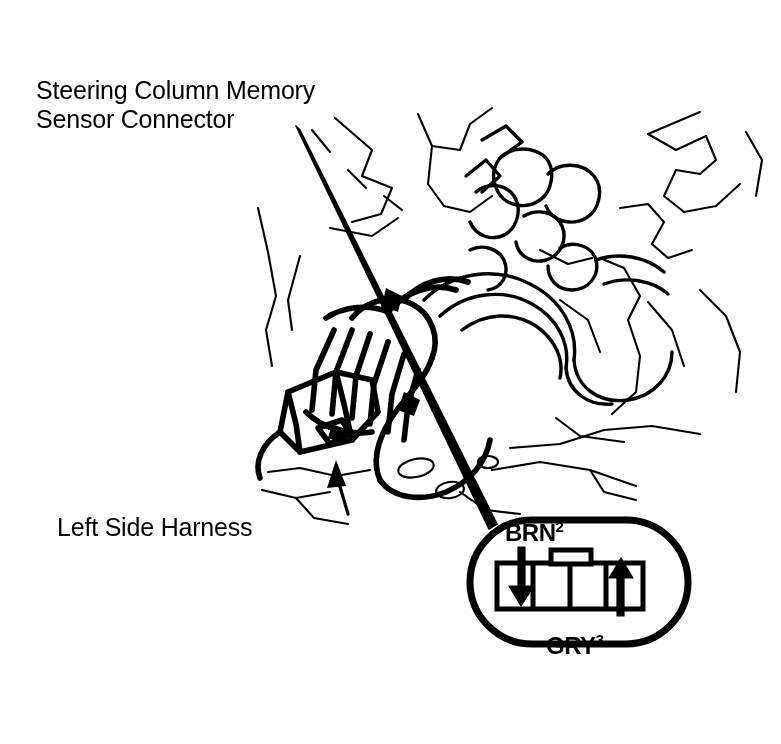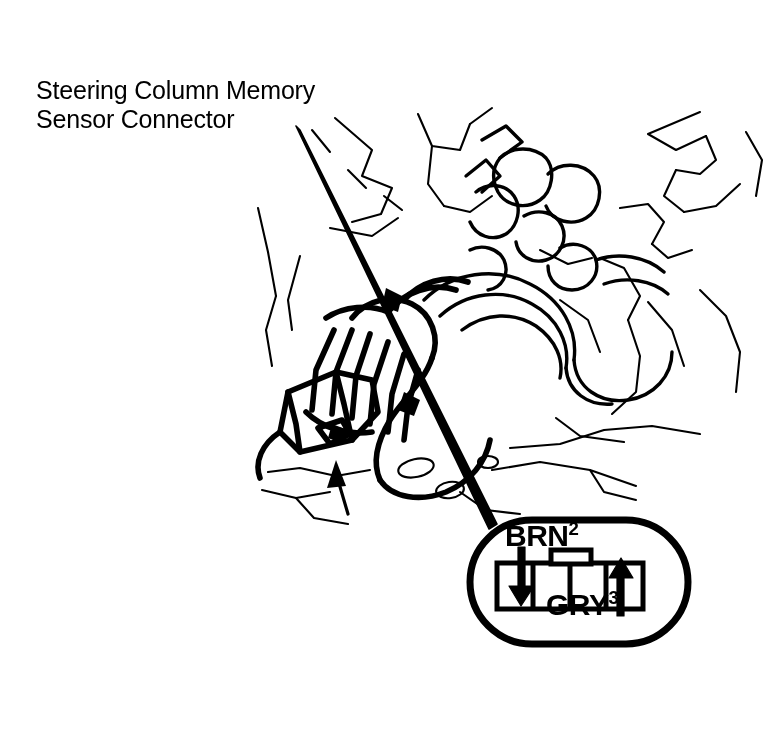--- a/index.html
+++ b/index.html
@@ -49,34 +49,34 @@
   }
   #label-figure-id {
     left: 38px;
     top: 641px;
     font-size: 23px;
     letter-spacing: 0.2px;
   }
   .pin-label {
     position: absolute;
     white-space: pre;
-    font-size: 30px;
+    font-size: 24px;
     font-weight: bold;
     color: #000000;
     font-family: "Liberation Sans", sans-serif;
     letter-spacing: -0.5px;
   }
   .pin-label sup {
     font-size: 0.62em;
     font-weight: bold;
     vertical-align: super;
     line-height: 0;
   }
   #pin-label-brn { left: 505px; top: 519px; }
-  #pin-label-gry { left: 546px; top: 588px; }
+  #pin-label-gry { left: 546px; top: 632px; }
 </style>
 </head>
 <body>
 
 <div id="page">
 
   <svg id="figure-svg" viewBox="0 0 781 744" xmlns="http://www.w3.org/2000/svg">
 
     <rect x="0" y="0" width="781" height="744" fill="#ffffff"></rect>
 
@@ -209,19 +209,20 @@
       <g>
         <path d="M617 616 L624 616 L624 578 L633 578 L621 558 L609 578 L617 578 Z" fill="#000000" stroke="#000000" stroke-width="1.2" stroke-linejoin="round"></path>
       </g>
     </g>
 
   </svg>
 
   <div class="label" id="label-title">Steering Column Memory
 Sensor Connector</div>
 
+  <div class="label" id="label-harness">Left Side Harness</div>
 
   <div class="pin-label" id="pin-label-brn"><span>BRN</span><sup>2</sup></div>
 
   <div class="pin-label" id="pin-label-gry"><span>GRY</span><sup>3</sup></div>
 
 
 </div>
 
 </body></html>

